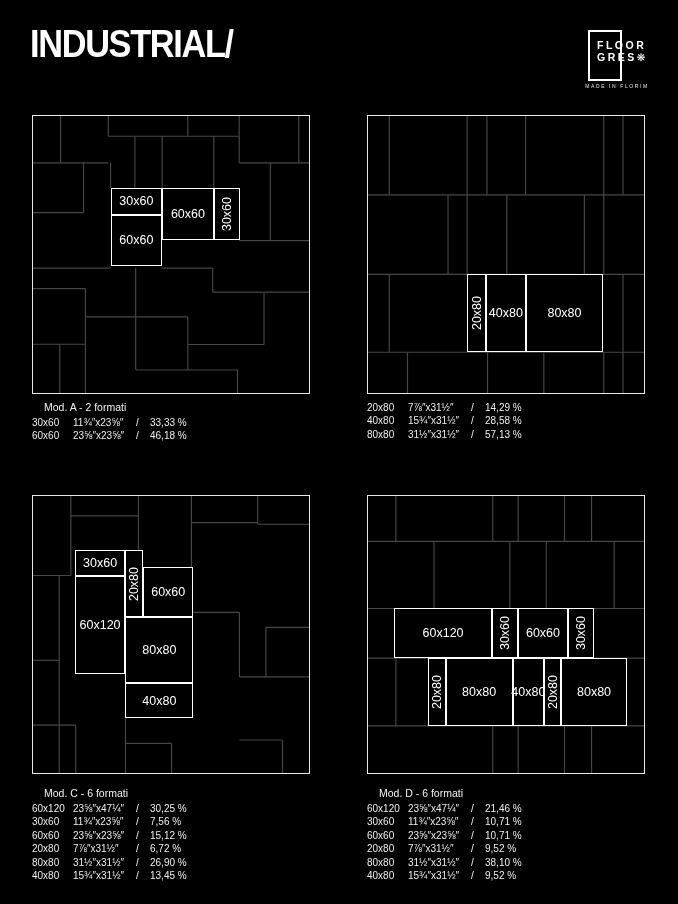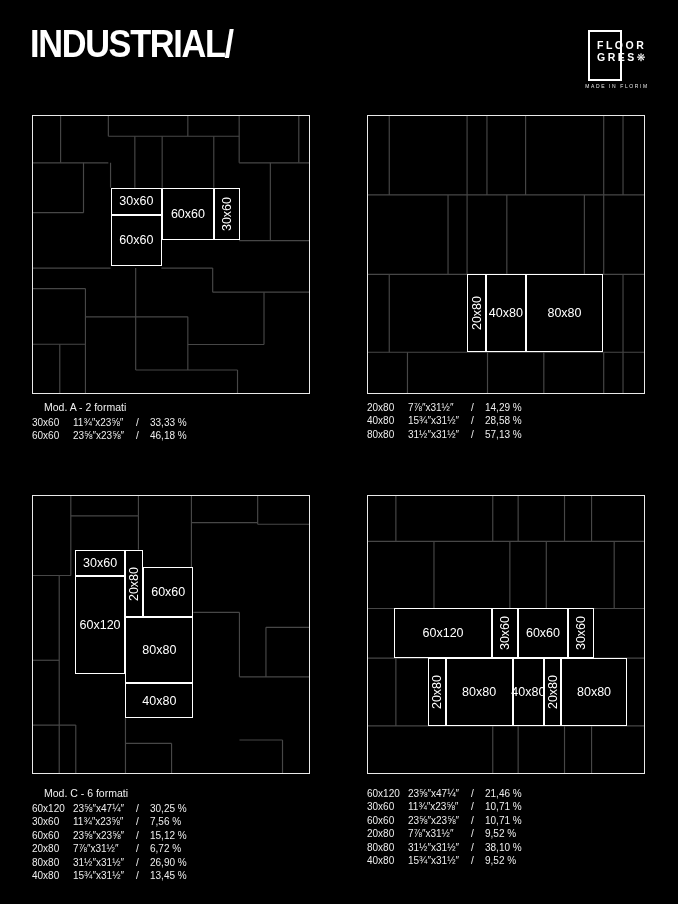--- a/index.html
+++ b/index.html
@@ -301,20 +301,21 @@
             <span>40x80</span>
           </div>
           <div class="tile vert" style="left: 63.8%; top: 58.5%; width: 6.2%; height: 24.5%;">
             <span>20x80</span>
           </div>
           <div class="tile" style="left: 70%; top: 58.5%; width: 23.8%; height: 24.5%;">
             <span>80x80</span>
           </div>
         </div>
         <div class="legend">
+          <div class="legend-title">Mod. D - 6 formati</div>
           <div class="format-row">
             <span class="c-size">60x120</span>
             <span class="c-dim">23⅝″x47¼″</span>
             <span class="c-slash">/</span>
             <span class="c-pct">21,46 %</span>
           </div>
           <div class="format-row">
             <span class="c-size">30x60</span>
             <span class="c-dim">11¾″x23⅝″</span>
             <span class="c-slash">/</span>

